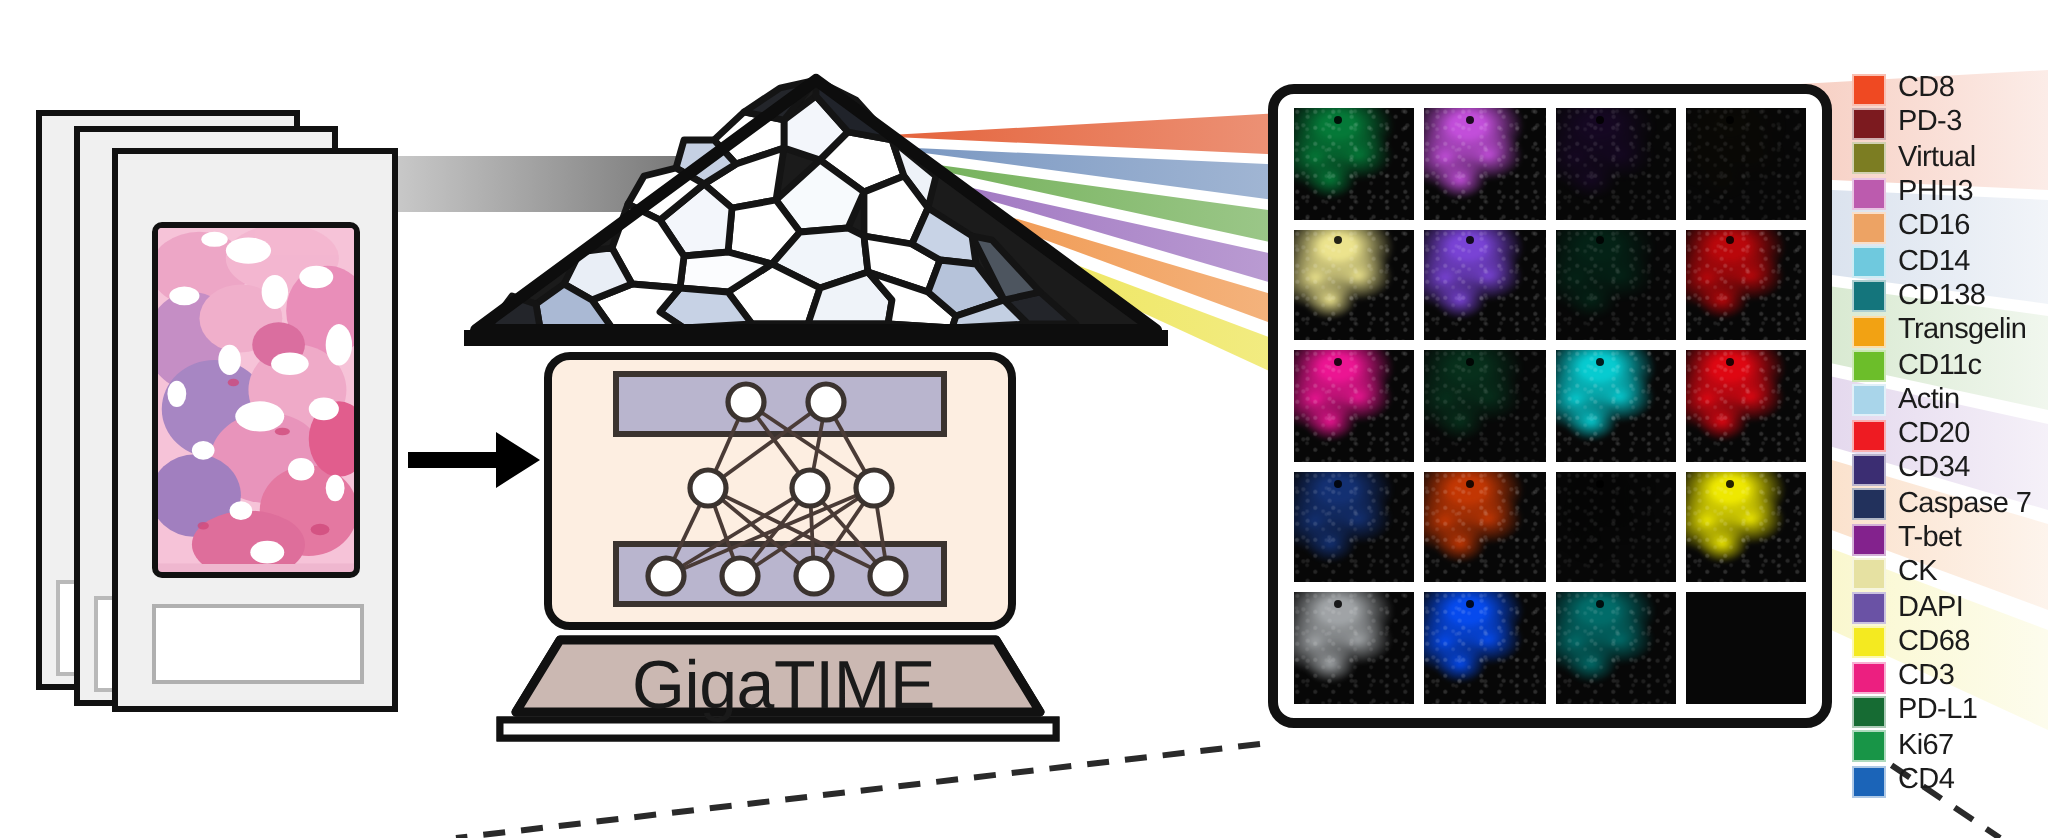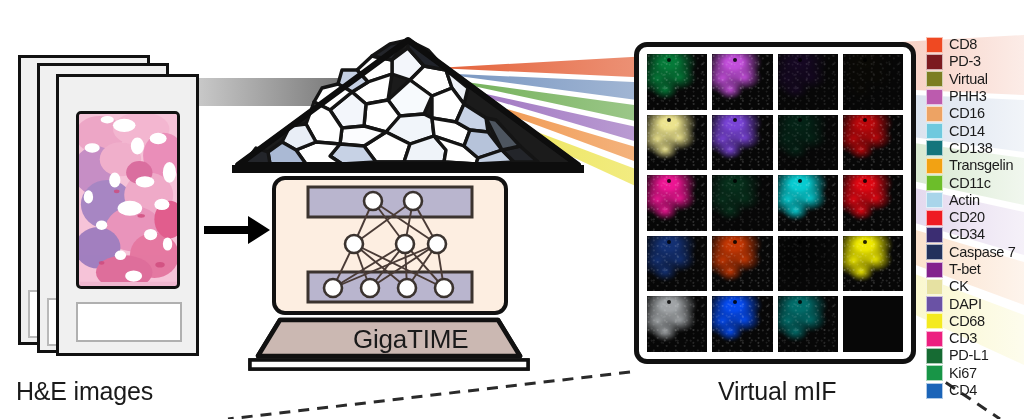--- a/index.html
+++ b/index.html
@@ -40,23 +40,22 @@
   }
   #mif-label {
     left: 718px;
     top: 377px;
     font-size: 25px;
     letter-spacing: -0.2px;
   }
   #giga-label {
     left: 0;
     top: 0;
-    font-size: 26px;
+    font-size: 34px;
     letter-spacing: -0.2px;
-    margin-left: 37px;
   }
 
   
   #legend {
     position: absolute;
     left: 926px;
     top: 36px;
     width: 98px;
     display: flex;
     flex-direction: column;
@@ -382,21 +381,20 @@
       </g>
       <g fill="#cf4a7c" opacity="0.8">
         <ellipse cx="40" cy="82" rx="3" ry="2"></ellipse>
         <ellipse cx="66" cy="108" rx="4" ry="2"></ellipse>
         <ellipse cx="86" cy="160" rx="5" ry="3"></ellipse>
         <ellipse cx="24" cy="158" rx="3" ry="2"></ellipse>
       </g>
     </svg>
   </div>
   <div id="he-window"></div>
-  <div class="lbl" id="he-label">H&amp;E images</div>
 
   <div id="laptop-screen"></div>
 
   <svg class="layer" viewBox="0 0 1024 419" style="pointer-events:none;">
     <g>
       <rect x="308" y="187" width="164" height="30" fill="#b9b5ce" stroke="#3b332f" stroke-width="3"></rect>
       <rect x="308" y="272" width="164" height="30" fill="#b9b5ce" stroke="#3b332f" stroke-width="3"></rect>
       <g stroke="#4a3b36" stroke-width="1.9" fill="none">
         <line x1="373" y1="201" x2="354" y2="244"></line>
         <line x1="373" y1="201" x2="405" y2="244"></line>
@@ -529,21 +527,20 @@
           <div class="dot"></div>
         </div>
         <div class="mif-tile">
           <div class="blob" style="background: radial-gradient(62% 48% at 46% 30%, rgb(18, 143, 140) 0%, rgb(18, 143, 140) 22%, transparent 72%), radial-gradient(44% 40% at 28% 58%, rgb(18, 143, 140) 0%, transparent 70%), radial-gradient(36% 30% at 62% 56%, rgb(18, 143, 140) 0%, transparent 76%), radial-gradient(26% 22% at 40% 78%, rgb(18, 143, 140) 0%, transparent 80%); opacity: 0.72; filter: blur(1.1px) contrast(1.25);"></div>
           <div class="speckle" style="opacity: 0.624;"></div>
           <div class="dot"></div>
         </div>
         <div class="mif-tile"></div>
       </div>
   </div>
-  <div class="lbl" id="mif-label">Virtual mIF</div>
 
   <div id="legend">
       <div class="legend-row">
         <div class="legend-swatch" style="background: rgb(239, 73, 34);"></div>
         <div class="legend-text">CD8</div>
       </div>
       <div class="legend-row">
         <div class="legend-swatch" style="background: rgb(124, 26, 31);"></div>
         <div class="legend-text">PD-3</div>
       </div>

